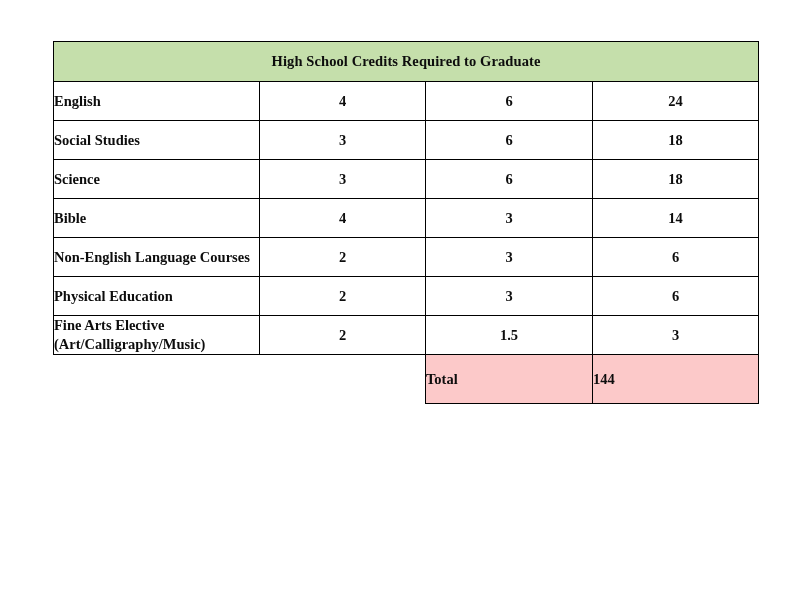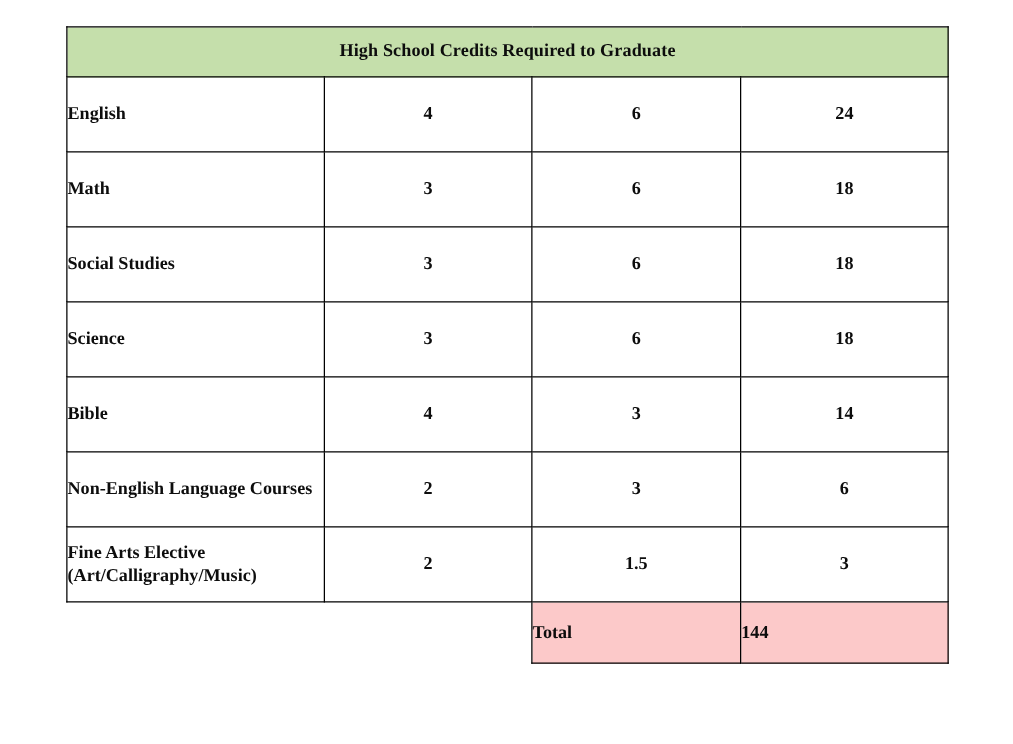--- a/index.html
+++ b/index.html
@@ -20,20 +20,21 @@
     position: absolute;
     left: 53px;
     top: 21px;
     width: 705px;
   }
 
   table.credits {
     border-collapse: collapse;
     table-layout: fixed;
     width: 705px;
+    margin-top: 20px;
   }
 
   table.credits td,
   table.credits th {
     border: 1px solid #000000;
     font-size: 14.5px;
     font-weight: bold;
     color: #0d0d0d;
     padding: 0;
   }
@@ -62,21 +63,21 @@
   .subject-cell {
     text-align: left;
     padding-left: 7px;
     line-height: 1.28;
   }
 
   .num-cell {
     text-align: center;
   }
 
-  tr.data-row { height: 60px; }
+  tr.data-row { height: 39px; }
 
   
   .blank-cell {
     border: none !important;
     background: #ffffff;
   }
 
   .total-cell {
     background: #fcc9c9;
     height: 48px;
@@ -99,26 +100,20 @@
       </tr>
 
 
       <tr class="data-row">
         <td class="subject-cell">English</td>
         <td class="num-cell">4</td>
         <td class="num-cell">6</td>
         <td class="num-cell">24</td>
       </tr>
 
-      <tr class="data-row">
-        <td class="subject-cell">Math</td>
-        <td class="num-cell">3</td>
-        <td class="num-cell">6</td>
-        <td class="num-cell">18</td>
-      </tr>
 
       <tr class="data-row">
         <td class="subject-cell">Social Studies</td>
         <td class="num-cell">3</td>
         <td class="num-cell">6</td>
         <td class="num-cell">18</td>
       </tr>
 
       <tr class="data-row">
         <td class="subject-cell">Science</td>
@@ -134,20 +129,26 @@
         <td class="num-cell">14</td>
       </tr>
 
       <tr class="data-row">
         <td class="subject-cell">Non-English Language Courses</td>
         <td class="num-cell">2</td>
         <td class="num-cell">3</td>
         <td class="num-cell">6</td>
       </tr>
 
+      <tr class="data-row">
+        <td class="subject-cell">Physical Education</td>
+        <td class="num-cell">2</td>
+        <td class="num-cell">3</td>
+        <td class="num-cell">6</td>
+      </tr>
 
       <tr class="data-row">
         <td class="subject-cell">Fine Arts Elective (Art/Calligraphy/Music)</td>
         <td class="num-cell">2</td>
         <td class="num-cell">1.5</td>
         <td class="num-cell">3</td>
       </tr>
 
 
       <tr>

